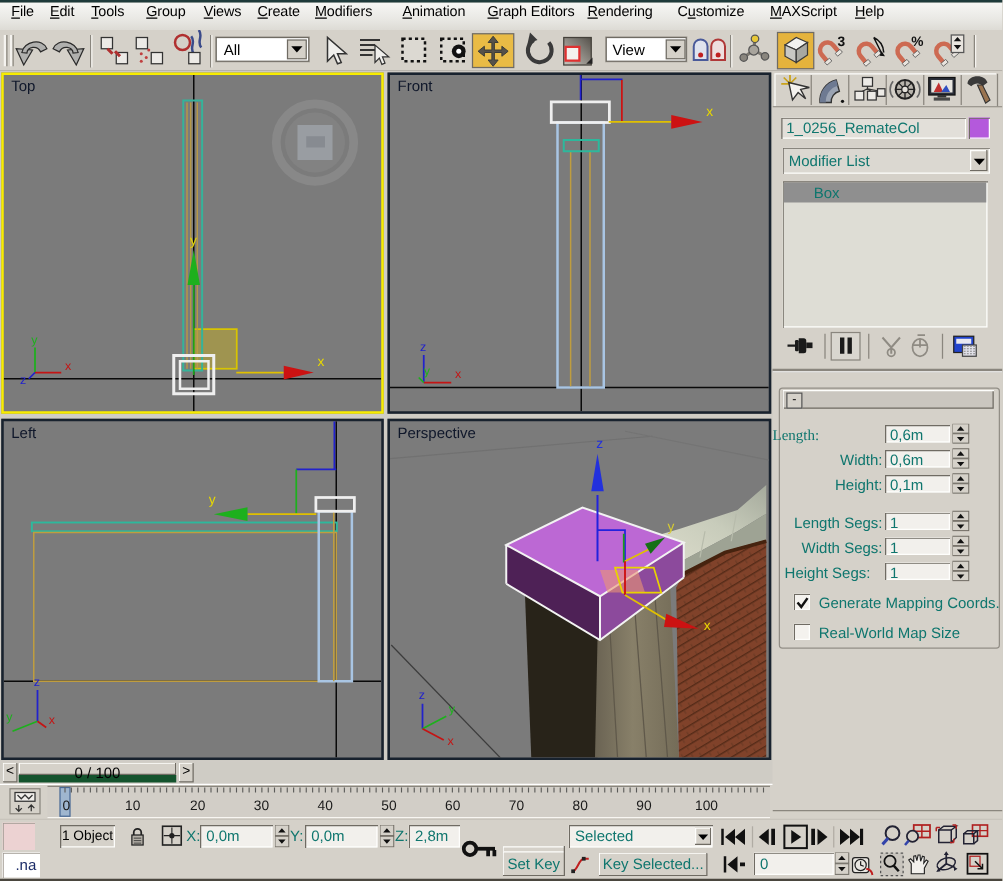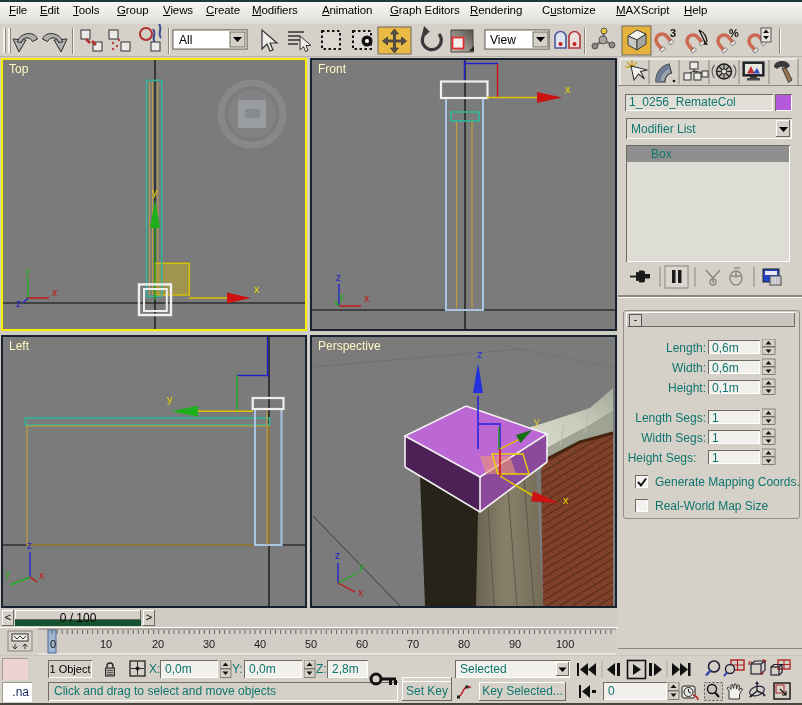--- a/index.html
+++ b/index.html
@@ -3,21 +3,21 @@
 <meta charset="utf-8">
 <style>
 html,body{margin:0;padding:0;}
 body{width:802px;height:705px;position:relative;overflow:hidden;
   font-family:"Liberation Sans",sans-serif;background:#d5d1c9;}
 .abs{position:absolute;}
 .raised{background:#d5d1c9;box-shadow:inset -1px -1px 0 #6f6b63,inset 1px 1px 0 #fefefc;}
 .sunken{background:#d5d1c9;box-shadow:inset 1px 1px 0 #6f6b63,inset -1px -1px 0 #fefefc;}
 .field{background:#f2f0ec;box-shadow:inset 1px 1px 0 #6f6b63,inset -1px -1px 0 #fefefc;}
 .vp{position:absolute;background:#7b7b7b;}
-.vplabel{position:absolute;left:6px;top:2px;color:#fef9c3;font-size:12px;}
+.vplabel{position:absolute;left:6px;top:2px;color:#0f172a;font-size:12px;}
 .t11{font-size:11px;color:#000;}
 .t12{font-size:12px;color:#0f766e;}
 svg{display:block;}
 </style>
 </head>
 <body>
 
 <div class="abs" id="menubar" style="left:0;top:0;width:802px;height:24px;background:linear-gradient(#f7f7f5,#e9e8e4 60%,#dddbd5);border-top:2px solid #1e3a3a;box-sizing:border-box;"></div>
 <div class="abs" id="menuitems" style="top:4px;left:0;width:802px;height:20px;font-size:11.5px;color:#000;letter-spacing:-0.1px;">
   <span class="abs" style="left:9px"><u>F</u>ile</span>
@@ -459,21 +459,21 @@
       <path d="M153 12 h9 M153 14 h9 M153 16 h9 M153 18 h9" stroke="#888" stroke-width="0.8" stroke-dasharray="1.5 1"></path>
     </g>
   </svg>
 
   <div class="abs" style="left:0;top:238px;width:184px;height:2px;background:#8a867e;border-bottom:1px solid #fff;"></div>
 
   <div class="abs" style="left:5px;top:253px;width:175px;height:207px;border:1px solid #928e86;border-radius:3px;"></div>
   <div class="abs" style="left:8px;top:255px;width:169px;height:15px;background:#cac6bf;box-shadow:inset 1px 1px 0 #fefefc,inset -1px -1px 0 #6f6b63;"></div>
   <div class="abs" style="left:11px;top:257px;width:11px;height:11px;background:#d5d1c9;border:1px solid #555;font-size:10px;line-height:9px;text-align:center;">-</div>
 
-  <div class="abs t12" style="left:0;top:284px;width:88px;text-align:right;">Length:</div>
+  <div class="abs t12" style="left:0;top:284px;width:88px;font-family:Liberation Serif, serif;">Length:</div>
   <div class="abs field" style="left:90px;top:283px;width:52px;height:14px;"></div>
   <div class="abs t12" style="left:94px;top:284px;">0,6m</div>
   <div class="abs t12" style="left:0;top:304px;width:88px;text-align:right;">Width:</div>
   <div class="abs field" style="left:90px;top:303px;width:52px;height:14px;"></div>
   <div class="abs t12" style="left:94px;top:304px;">0,6m</div>
   <div class="abs t12" style="left:0;top:324px;width:88px;text-align:right;">Height:</div>
   <div class="abs field" style="left:90px;top:323px;width:52px;height:14px;"></div>
   <div class="abs t12" style="left:94px;top:324px;">0,1m</div>
   <div class="abs t12" style="left:0;top:354px;width:88px;text-align:right;">Length Segs:</div>
   <div class="abs field" style="left:90px;top:353px;width:52px;height:14px;"></div>
@@ -540,21 +540,20 @@
       <text x="509" y="20">90</text>
         <text x="556" y="20">100</text>
     </g>
   </svg>
 </div>
 
 <div class="abs" id="statusbar" style="left:0;top:655px;width:802px;height:50px;background:#d5d1c9;border-top:1px solid #c8c4bc;box-sizing:border-box;">
   <div class="abs" style="left:2px;top:2px;width:26px;height:22px;background:#ecd2d2;box-shadow:inset 1px 1px 0 #a09a92;"></div>
   <div class="abs" style="left:2px;top:26px;width:30px;height:20px;background:#fff;box-shadow:inset 1px 1px 0 #a09a92;font-size:12px;color:#1a2a66;text-align:right;line-height:20px;padding-right:3px;box-sizing:border-box;">.na</div>
   <div class="abs sunken t11" style="left:48px;top:4px;width:44px;height:18px;line-height:18px;text-align:center;">1 Object</div>
-  <div class="abs sunken t12" style="left:48px;top:26px;width:350px;height:19px;line-height:19px;"><span style="padding-left:6px">Click and drag to select and move objects</span></div>
 
   <svg class="abs" style="left:103px;top:5px" width="14" height="17" viewBox="0 0 14 17">
     <path d="M4 7 V5 a3 3 0 0 1 6 0 v2" fill="none" stroke="#222" stroke-width="1.4"></path>
     <rect x="2.5" y="7" width="9" height="8" fill="#b3afa7" stroke="#222"></rect>
     <path d="M4 9.5 h6 M4 11.5 h6 M4 13.5 h6" stroke="#333" stroke-width="0.7"></path>
   </svg>
 
   <svg class="abs" style="left:129px;top:4px" width="17" height="17" viewBox="0 0 17 17">
     <rect x="1" y="1" width="15" height="15" fill="#d5d1c9" stroke="#222" stroke-width="1.3"></rect>
     <path d="M8.5 2 v13 M2 8.5 h13" stroke="#222" stroke-width="0.9"></path>

